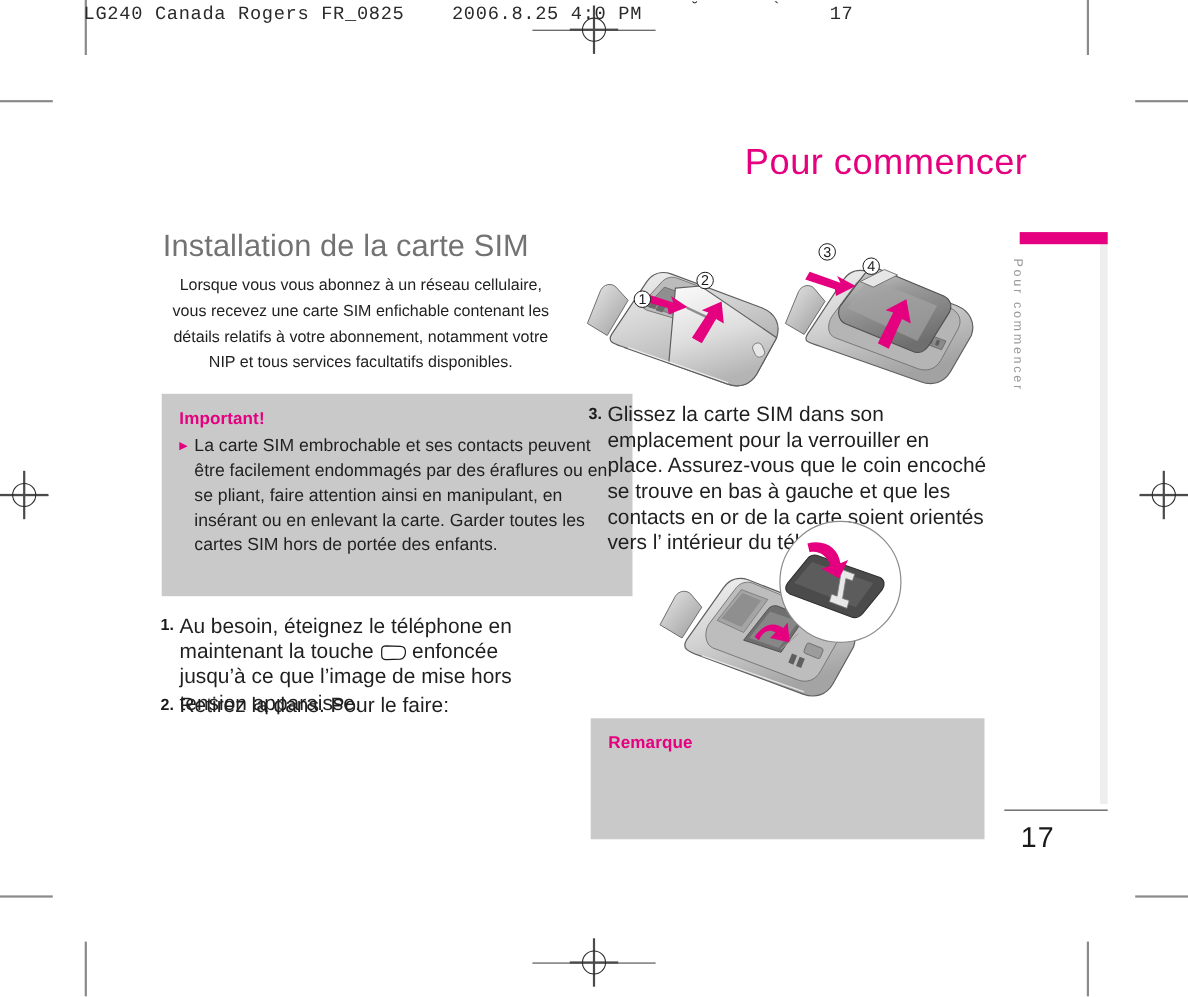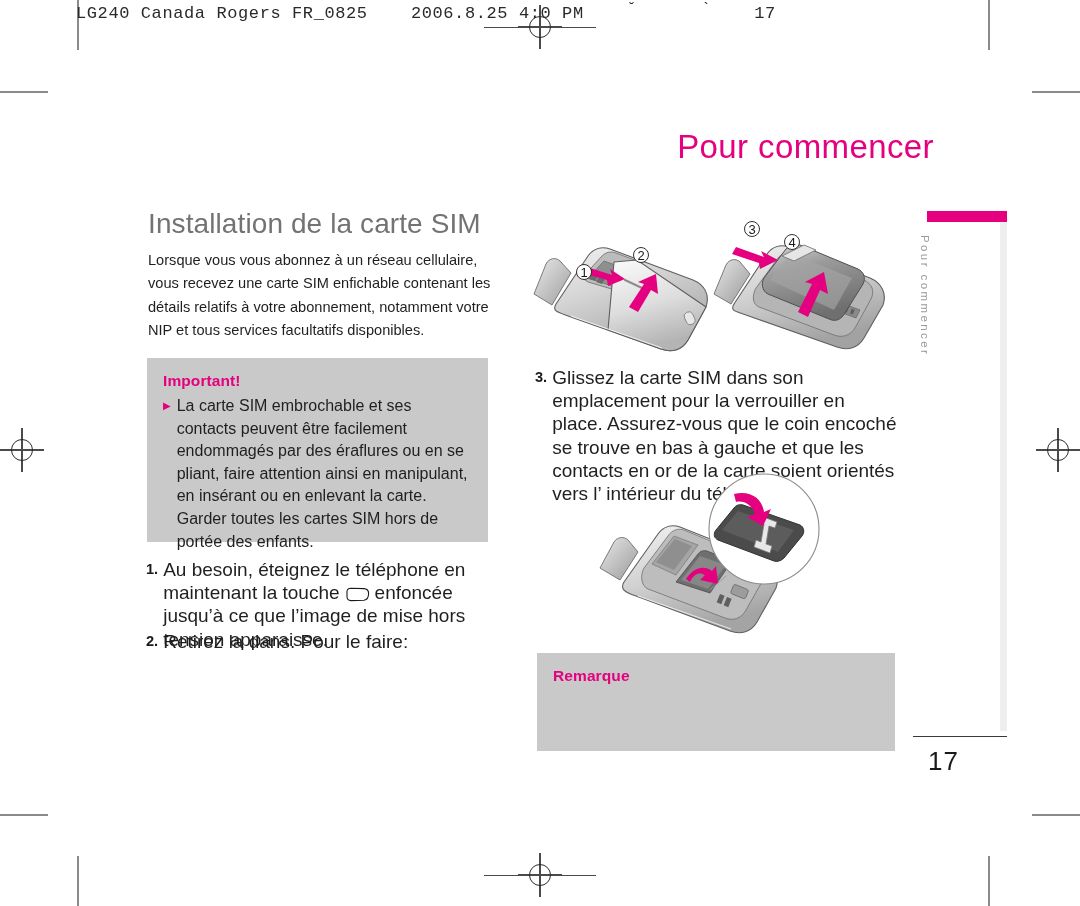--- a/index.html
+++ b/index.html
@@ -91,40 +91,41 @@
   }
 
   .intro {
     position: absolute;
     left: 148px;
     top: 249px;
     width: 360px;
     font-size: 14.6px;
     line-height: 23.4px;
     color: #1f1f1f;
+    text-align: center;
   }
 
   
   .callout {
     position: absolute;
     background: #c9c9c9;
     box-sizing: border-box;
   }
   .callout-important {
     left: 147px;
     top: 358px;
-    width: 341px;
+    width: 428px;
     height: 184px;
     padding: 14px 16px 10px 16px;
   }
   .callout-note {
     left: 537px;
     top: 653px;
     width: 358px;
-    height: 98px;
+    height: 110px;
     padding: 14px 16px 10px 16px;
   }
   .callout-heading {
     font-size: 15.5px;
     font-weight: bold;
     color: #e4007f;
     margin: 0 0 5px 0;
     letter-spacing: 0.1px;
   }
   .callout-body {

